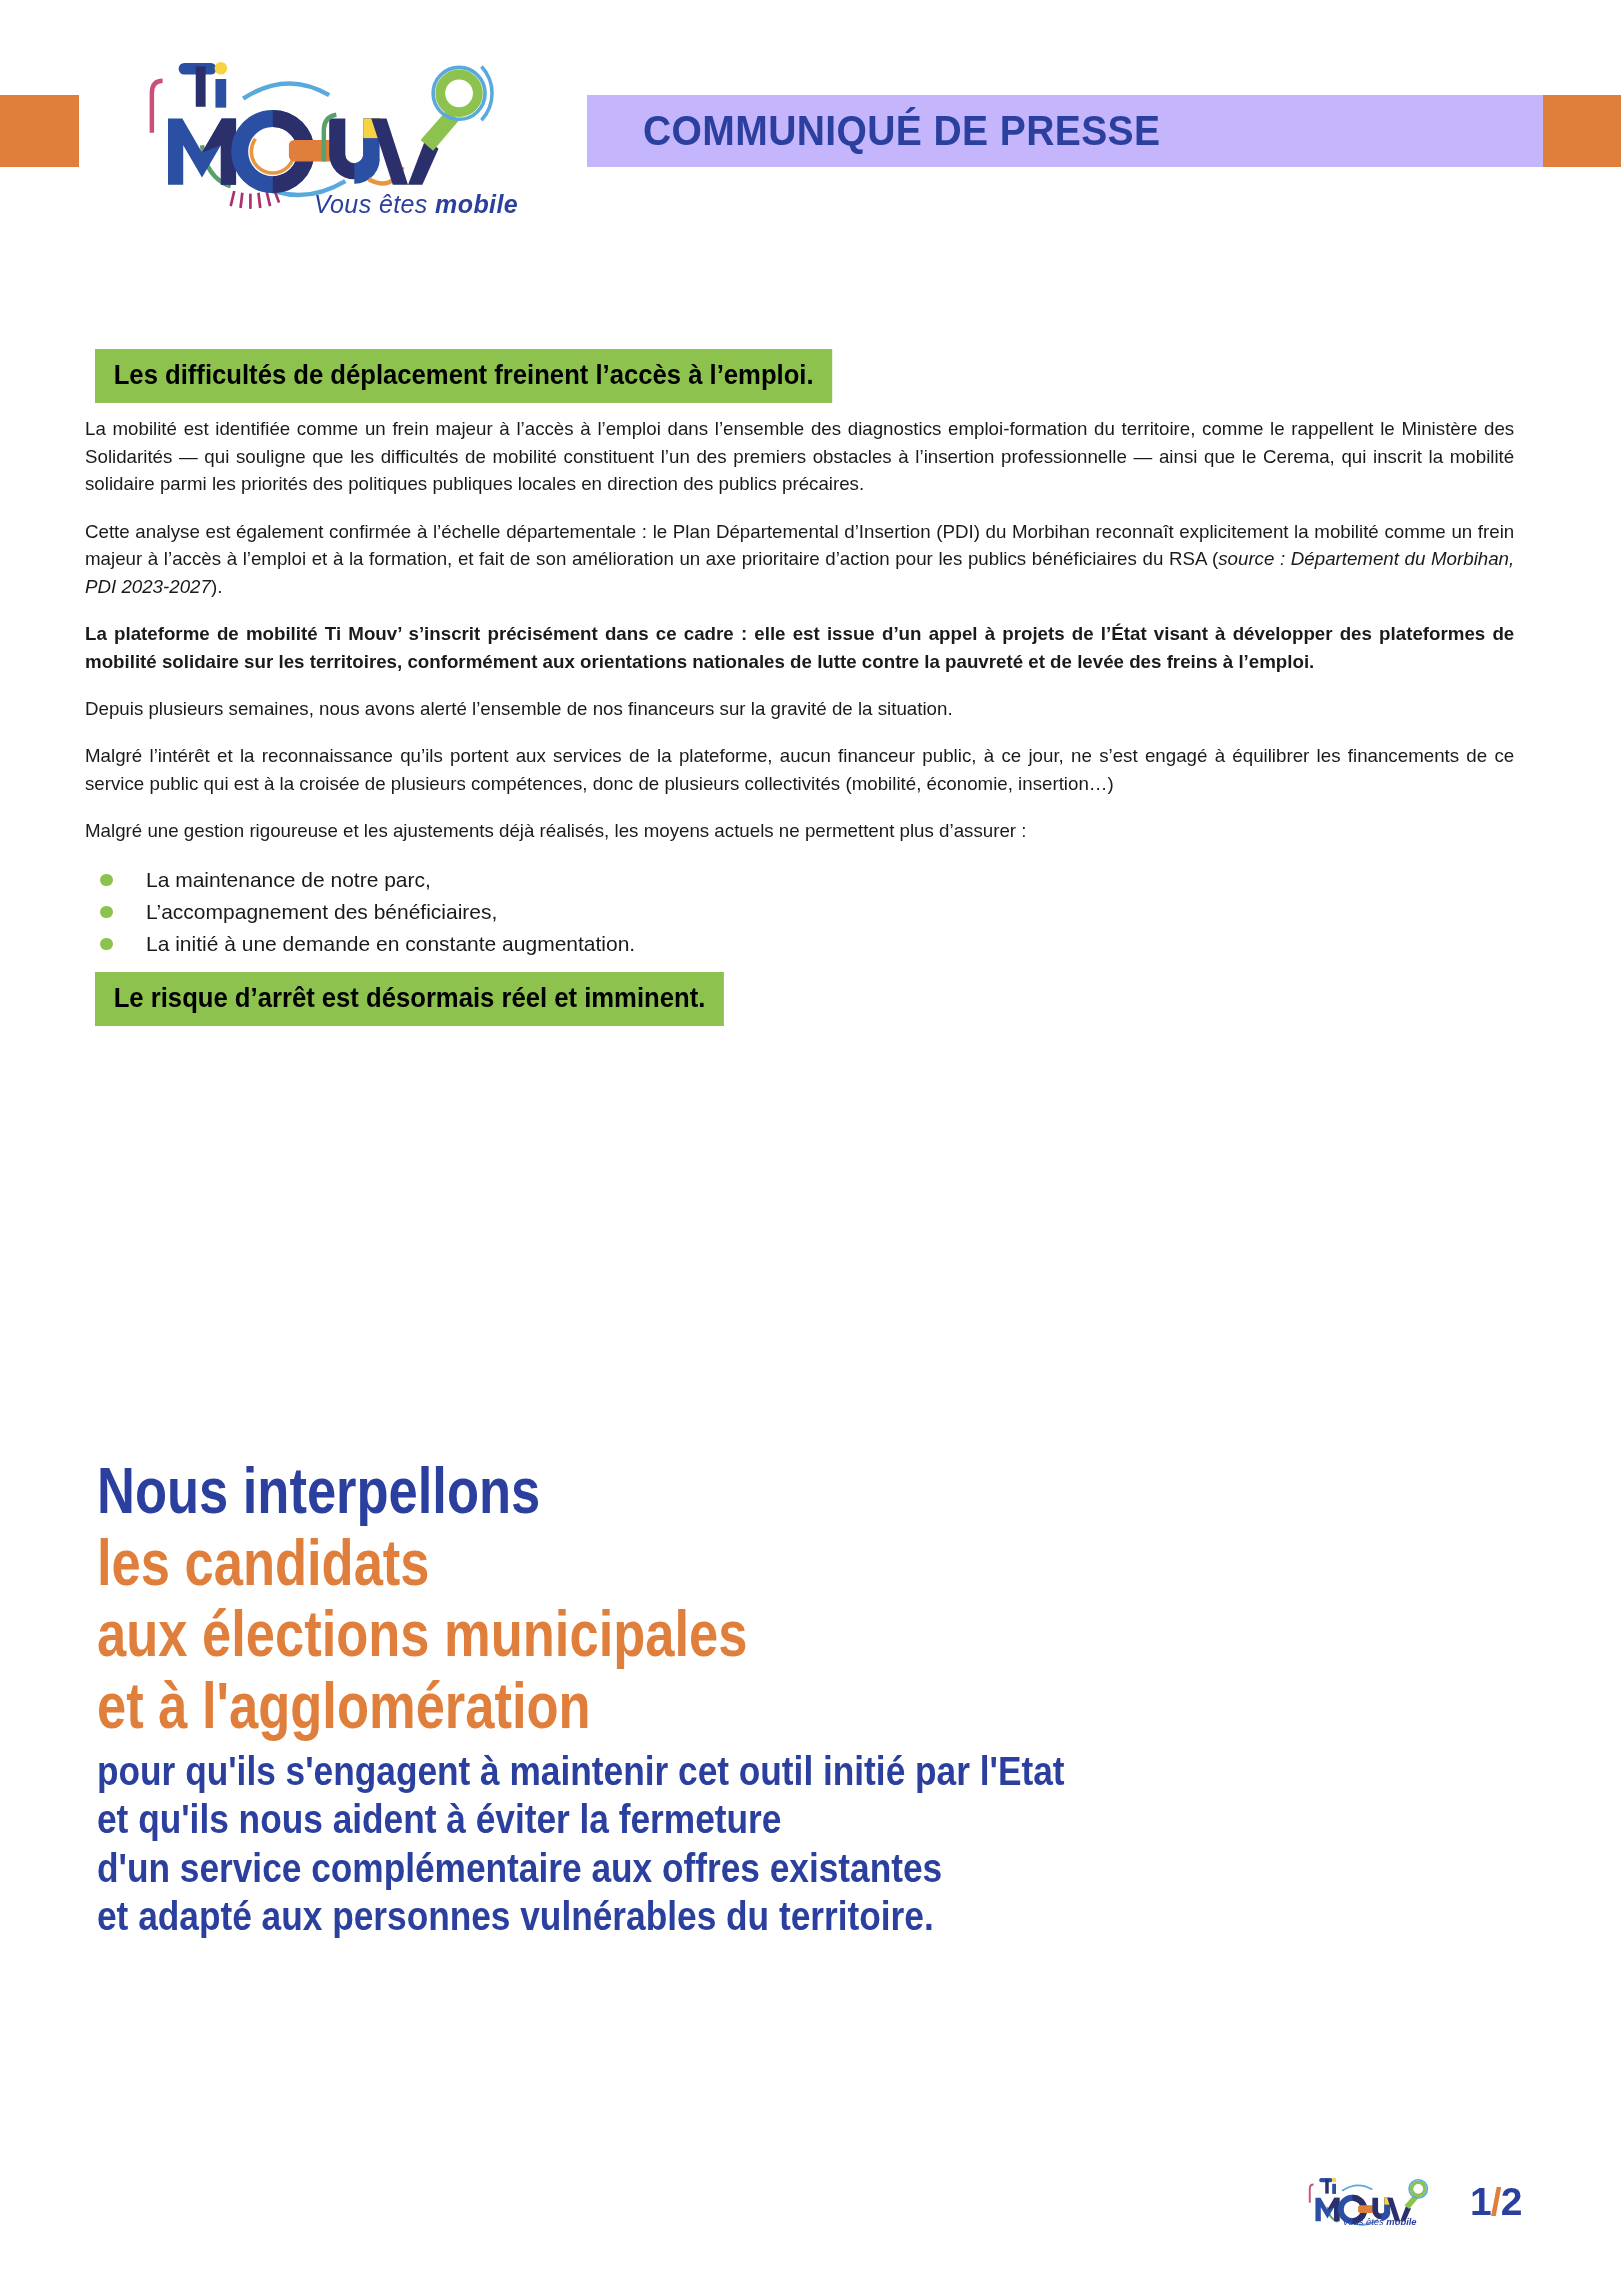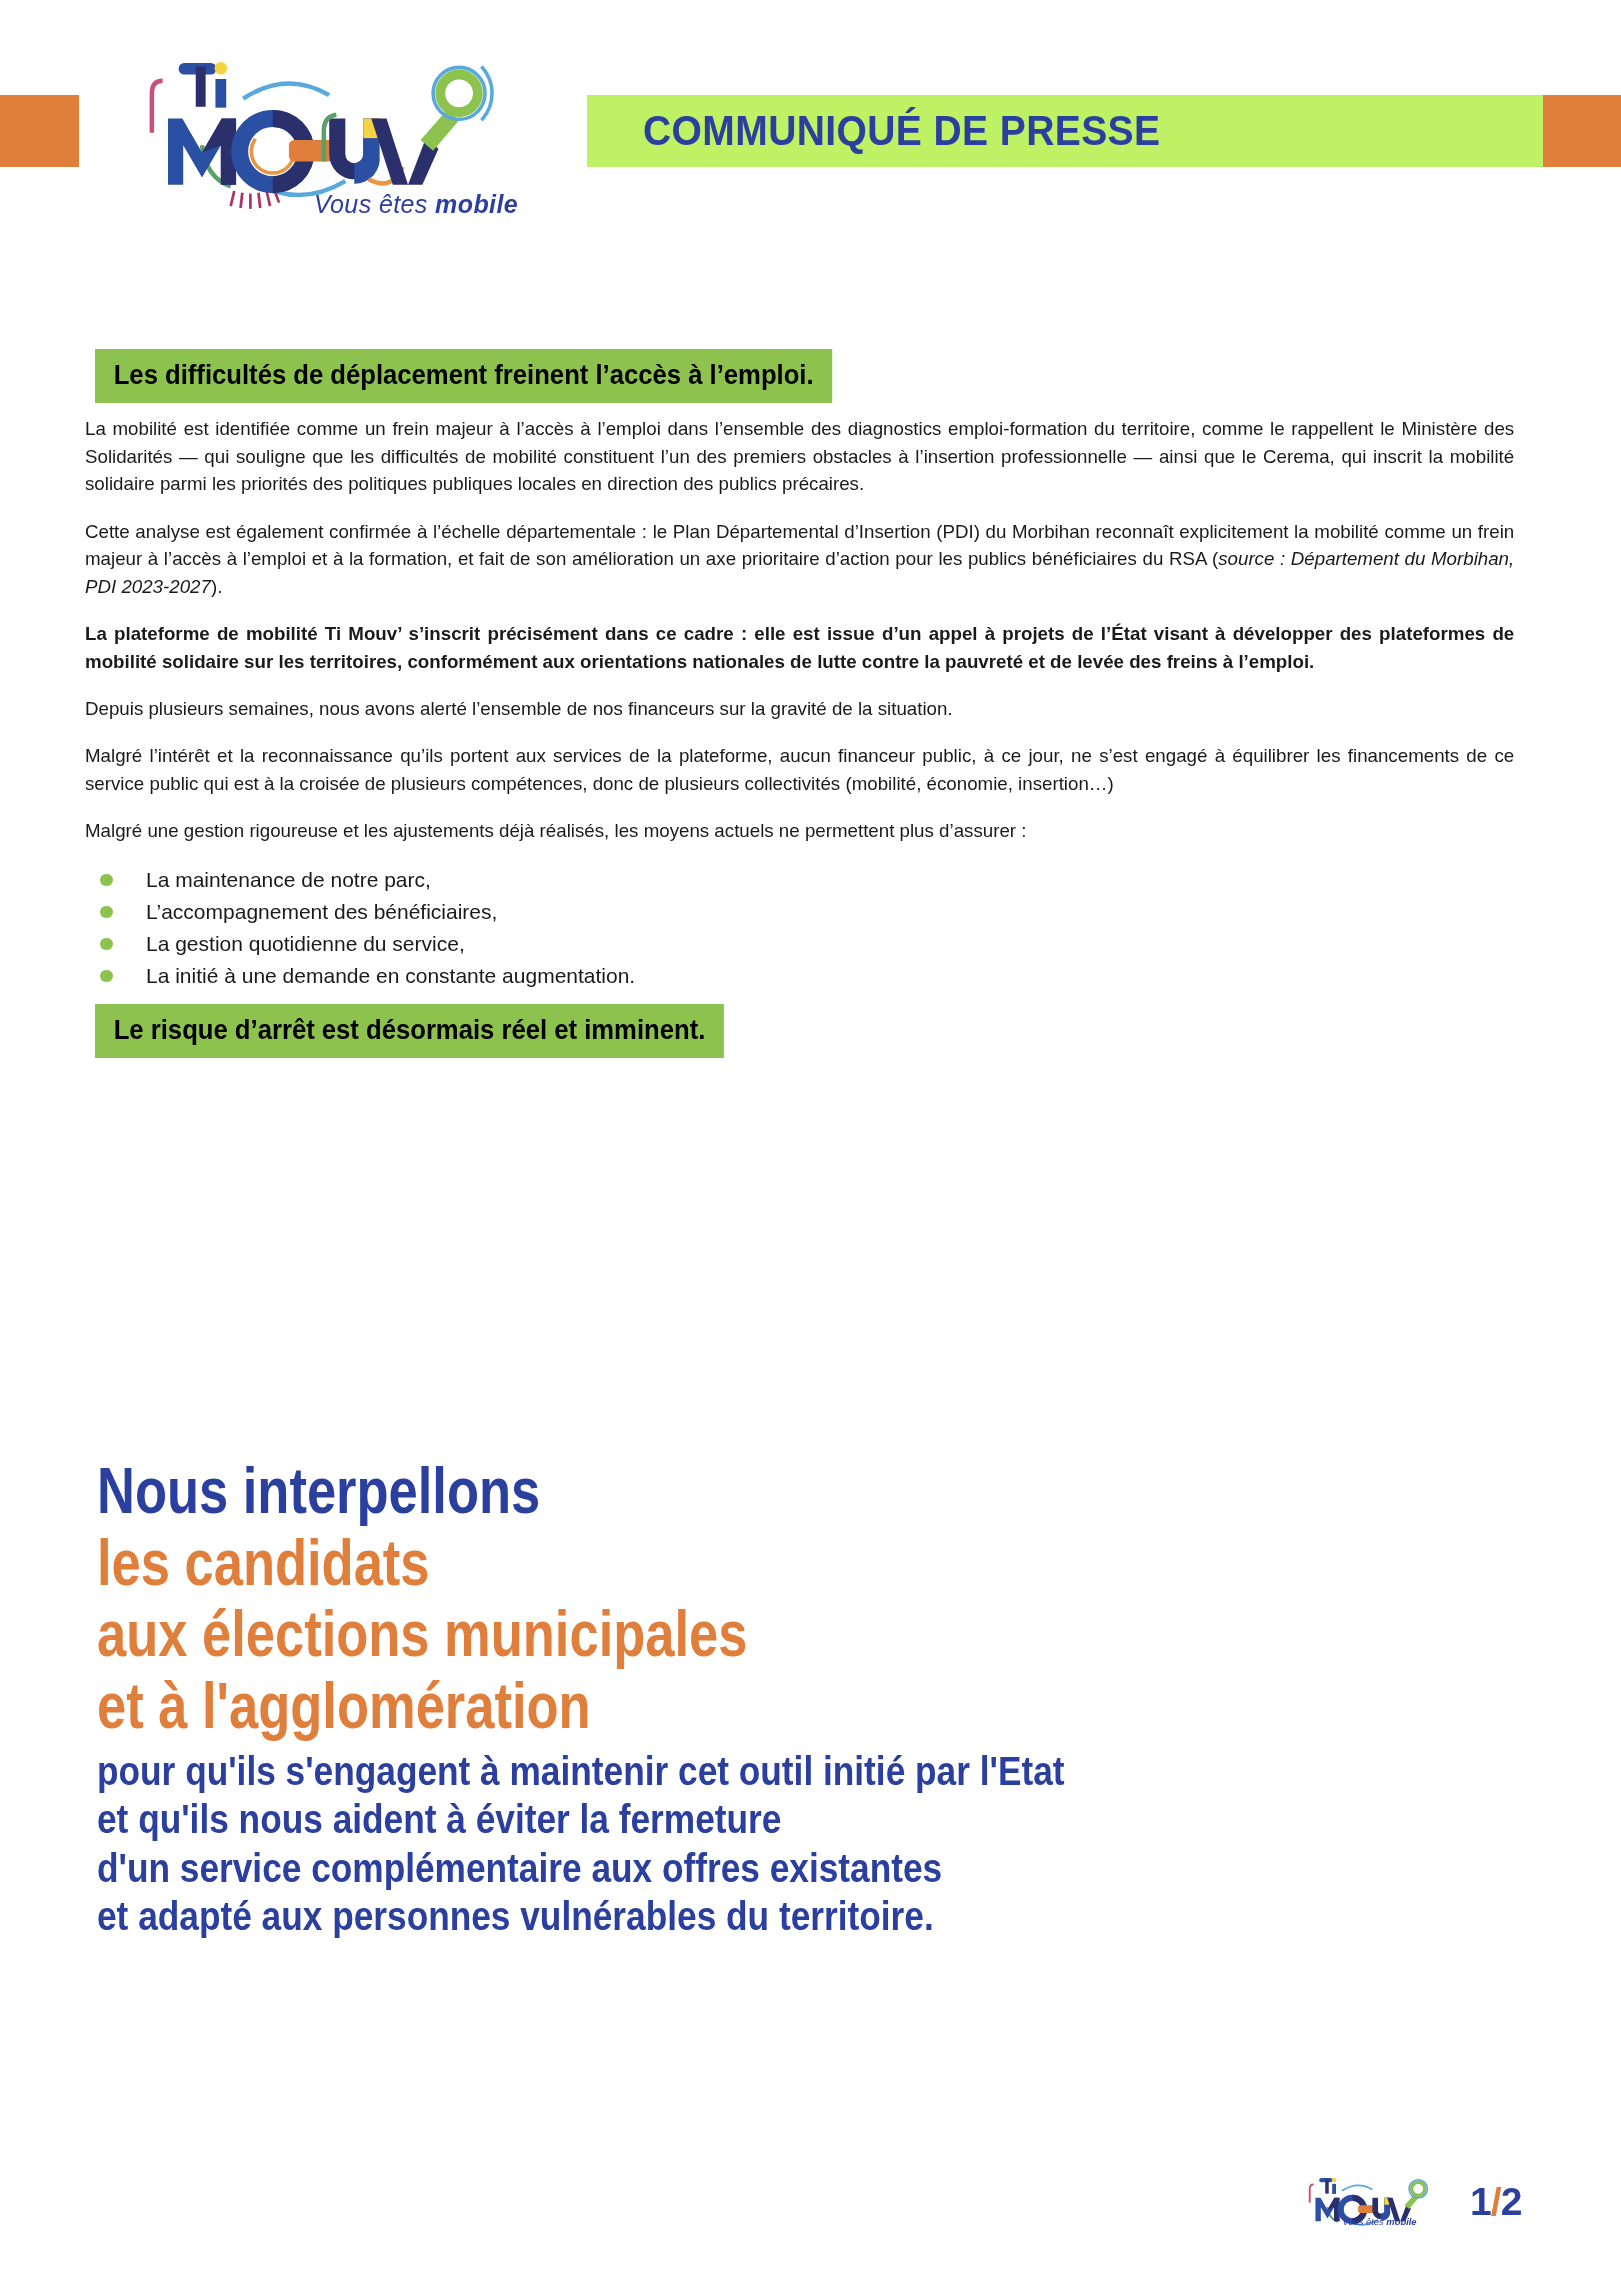--- a/index.html
+++ b/index.html
@@ -44,21 +44,21 @@
     height: 72px;
     background: #e07e3c;
   }
 
   .banner {
     position: absolute;
     left: 587px;
     top: 95px;
     width: 956px;
     height: 72px;
-    background: #bef264;
+    background: #c4b5fd;
     display: flex;
     align-items: center;
     padding-left: 56px;
   }
 
   .banner-title {
     font-family: "Liberation Sans", sans-serif;
     font-weight: bold;
     font-size: 42px;
     letter-spacing: 0.4px;
@@ -311,21 +311,20 @@
 
     <p class="body-text left" style="margin-top:12.5px;">Depuis plusieurs semaines, nous avons alerté l’ensemble de nos financeurs sur la gravité de la situation.</p>
 
     <p class="body-text">Malgré l’intérêt et la reconnaissance qu’ils portent aux services de la plateforme, aucun financeur public, à ce jour, ne s’est engagé à équilibrer les financements de ce service public qui est à la croisée de plusieurs compétences, donc de plusieurs collectivités (mobilité, économie, insertion…)</p>
 
     <p class="body-text left"> Malgré une gestion rigoureuse et les ajustements déjà réalisés, les moyens actuels ne permettent plus d’assurer :</p>
 
     <ul class="bullets">
       <li>La maintenance de notre parc,</li>
       <li>L’accompagnement des bénéficiaires,</li>
-      <li>La gestion quotidienne du service,</li>
       <li>La initié à une demande en constante augmentation.</li>
     </ul>
 
     <div class="head-row" style="margin-top:12.5px;">
       <div class="green-head">Le risque d’arrêt est désormais réel et imminent.</div>
     </div>
   </div>
 
   <div class="headline">
     <div class="hl hl-big hl-blue">Nous interpellons</div>

